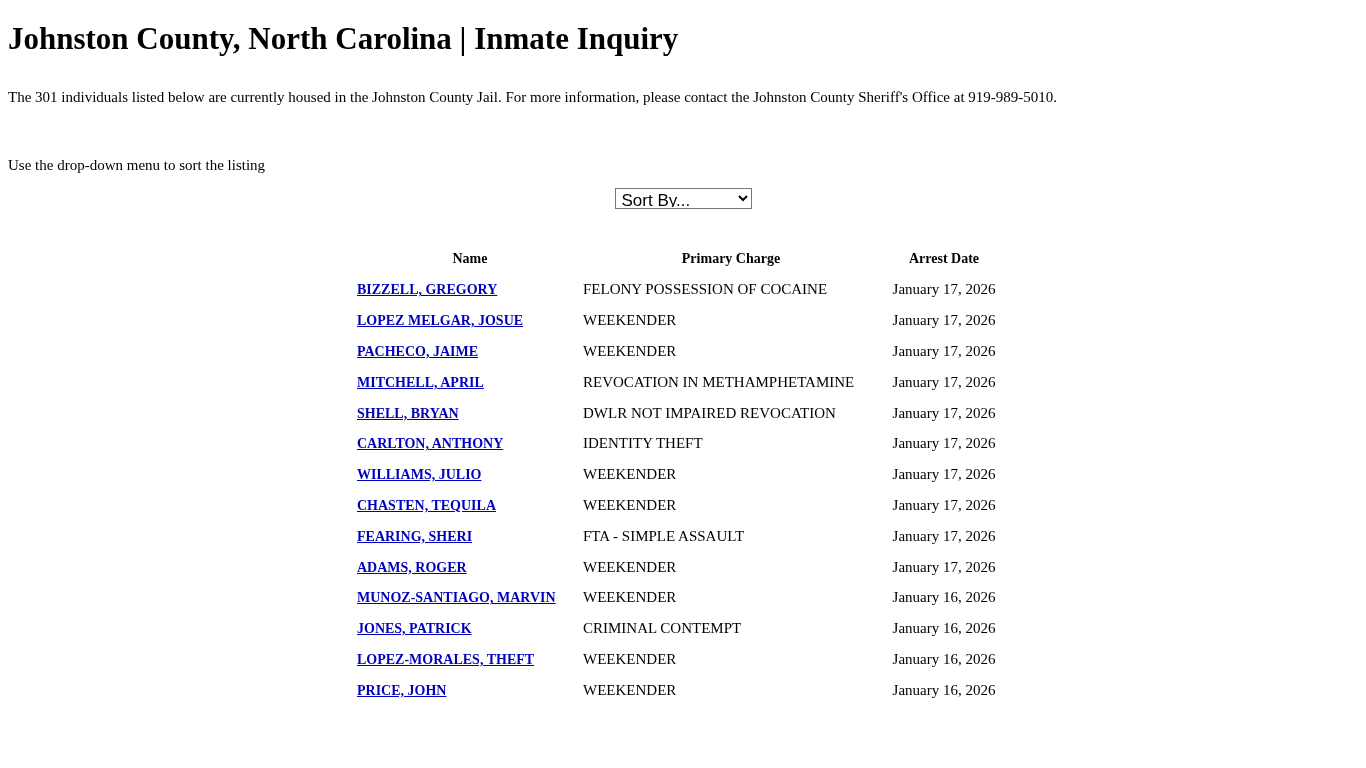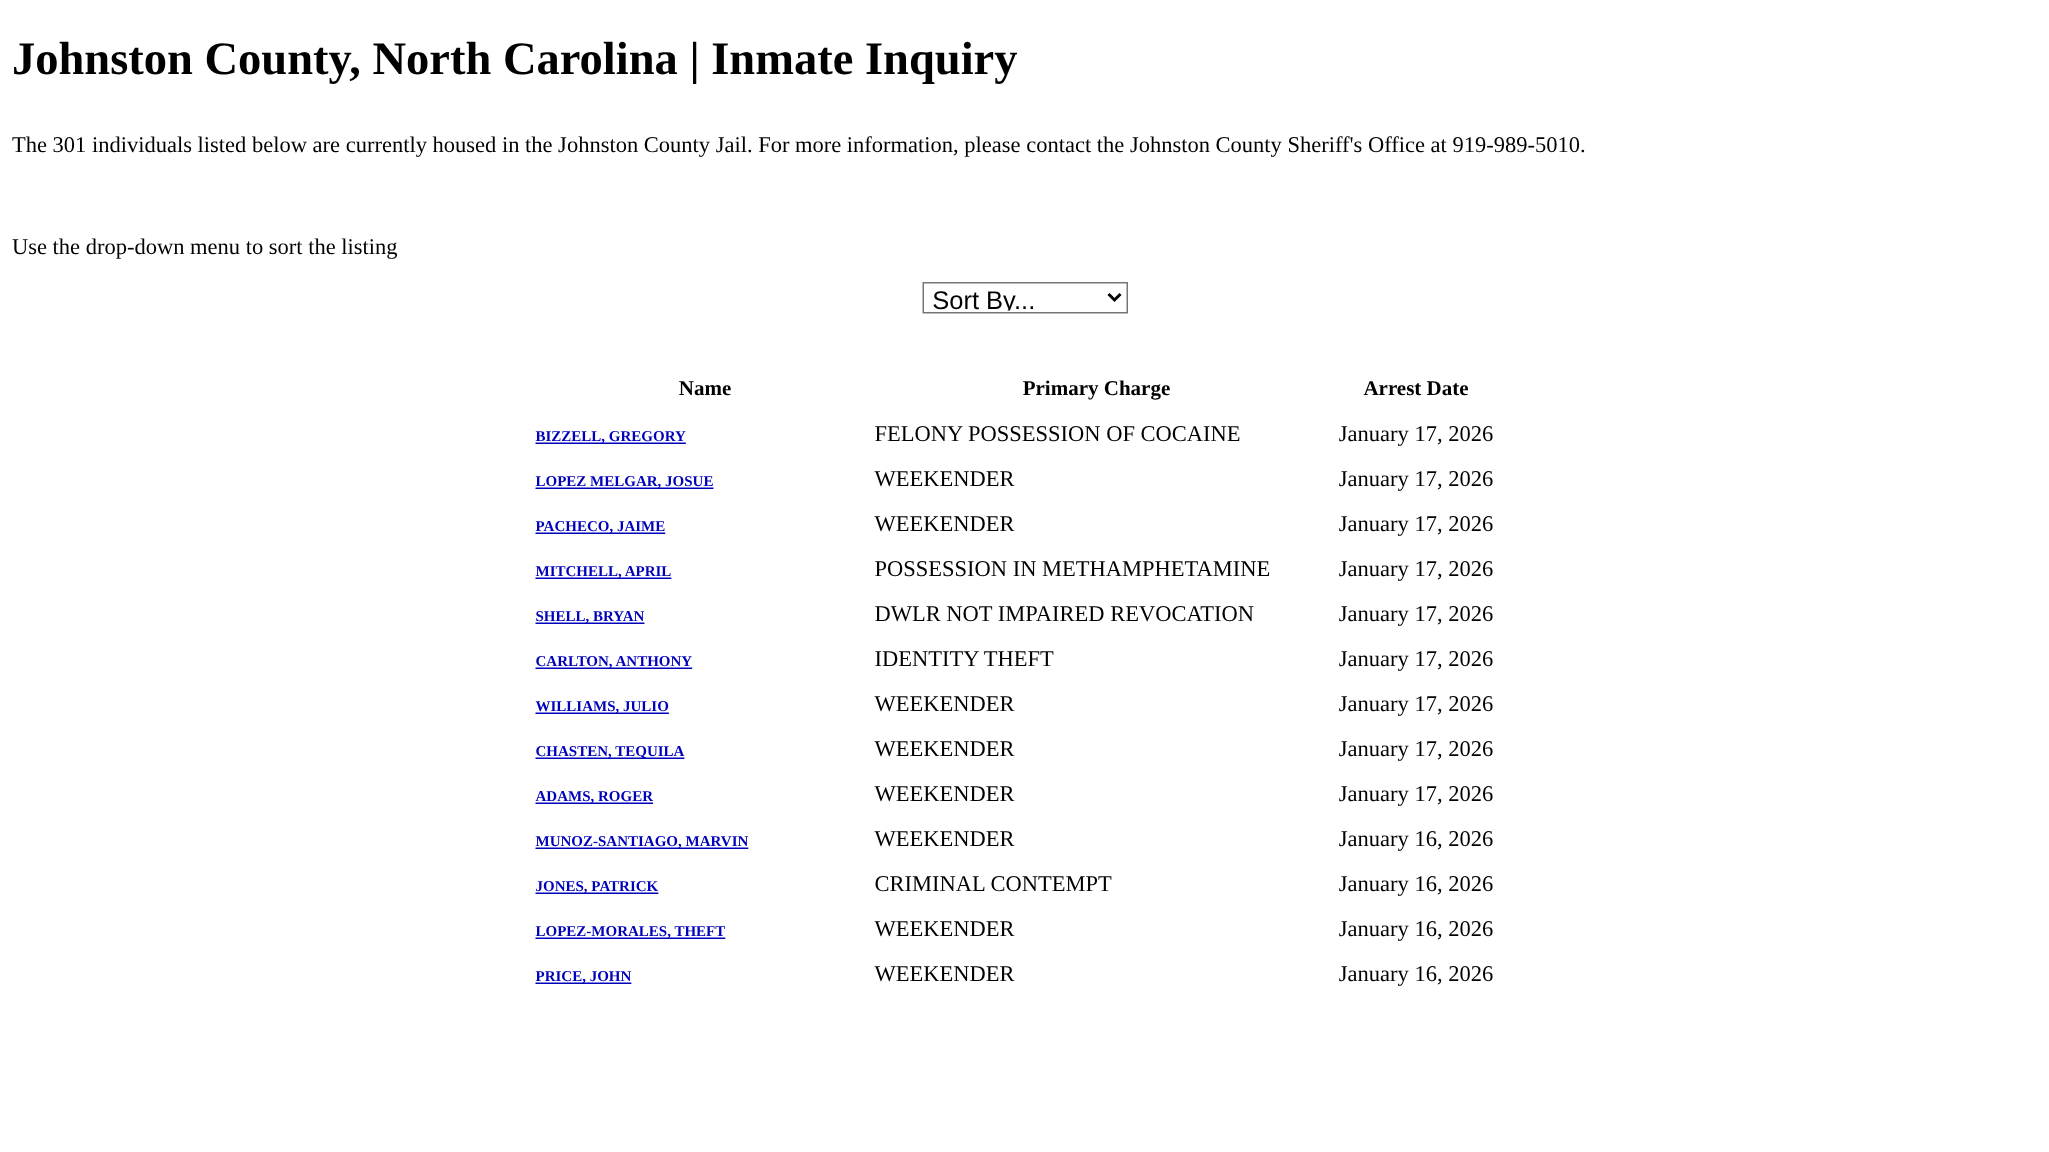--- a/index.html
+++ b/index.html
@@ -102,21 +102,21 @@
     vertical-align: top;
     white-space: nowrap;
   }
   td.cell-name   { text-align: left; padding-left: 8px; }
   td.cell-charge { text-align: left; padding-left: 8px; }
   td.cell-date   { text-align: center; }
 
   td.cell-name a.inmate-link {
     color: #0000bb;
     font-weight: bold;
-    font-size: 10px;
+    font-size: 14px;
     text-decoration: underline;
   }
 </style>
 </head>
 <body>
 
 <div class="page">
 
   <h1 class="page-title">Johnston County, North Carolina | Inmate Inquiry</h1>
 
@@ -148,21 +148,21 @@
           <td class="cell-charge">WEEKENDER</td>
           <td class="cell-date">January 17, 2026</td>
         </tr>
         <tr>
           <td class="cell-name"><a class="inmate-link" href="#">PACHECO, JAIME</a></td>
           <td class="cell-charge">WEEKENDER</td>
           <td class="cell-date">January 17, 2026</td>
         </tr>
         <tr>
           <td class="cell-name"><a class="inmate-link" href="#">MITCHELL, APRIL</a></td>
-          <td class="cell-charge">POSSESSION IN METHAMPHETAMINE</td>
+          <td class="cell-charge">REVOCATION IN METHAMPHETAMINE</td>
           <td class="cell-date">January 17, 2026</td>
         </tr>
         <tr>
           <td class="cell-name"><a class="inmate-link" href="#">SHELL, BRYAN</a></td>
           <td class="cell-charge">DWLR NOT IMPAIRED REVOCATION</td>
           <td class="cell-date">January 17, 2026</td>
         </tr>
         <tr>
           <td class="cell-name"><a class="inmate-link" href="#">CARLTON, ANTHONY</a></td>
           <td class="cell-charge">IDENTITY THEFT</td>
@@ -172,20 +172,25 @@
           <td class="cell-name"><a class="inmate-link" href="#">WILLIAMS, JULIO</a></td>
           <td class="cell-charge">WEEKENDER</td>
           <td class="cell-date">January 17, 2026</td>
         </tr>
         <tr>
           <td class="cell-name"><a class="inmate-link" href="#">CHASTEN, TEQUILA</a></td>
           <td class="cell-charge">WEEKENDER</td>
           <td class="cell-date">January 17, 2026</td>
         </tr>
         <tr>
+          <td class="cell-name"><a class="inmate-link" href="#">FEARING, SHERI</a></td>
+          <td class="cell-charge">FTA - SIMPLE ASSAULT</td>
+          <td class="cell-date">January 17, 2026</td>
+        </tr>
+        <tr>
           <td class="cell-name"><a class="inmate-link" href="#">ADAMS, ROGER</a></td>
           <td class="cell-charge">WEEKENDER</td>
           <td class="cell-date">January 17, 2026</td>
         </tr>
         <tr>
           <td class="cell-name"><a class="inmate-link" href="#">MUNOZ-SANTIAGO, MARVIN</a></td>
           <td class="cell-charge">WEEKENDER</td>
           <td class="cell-date">January 16, 2026</td>
         </tr>
         <tr>

